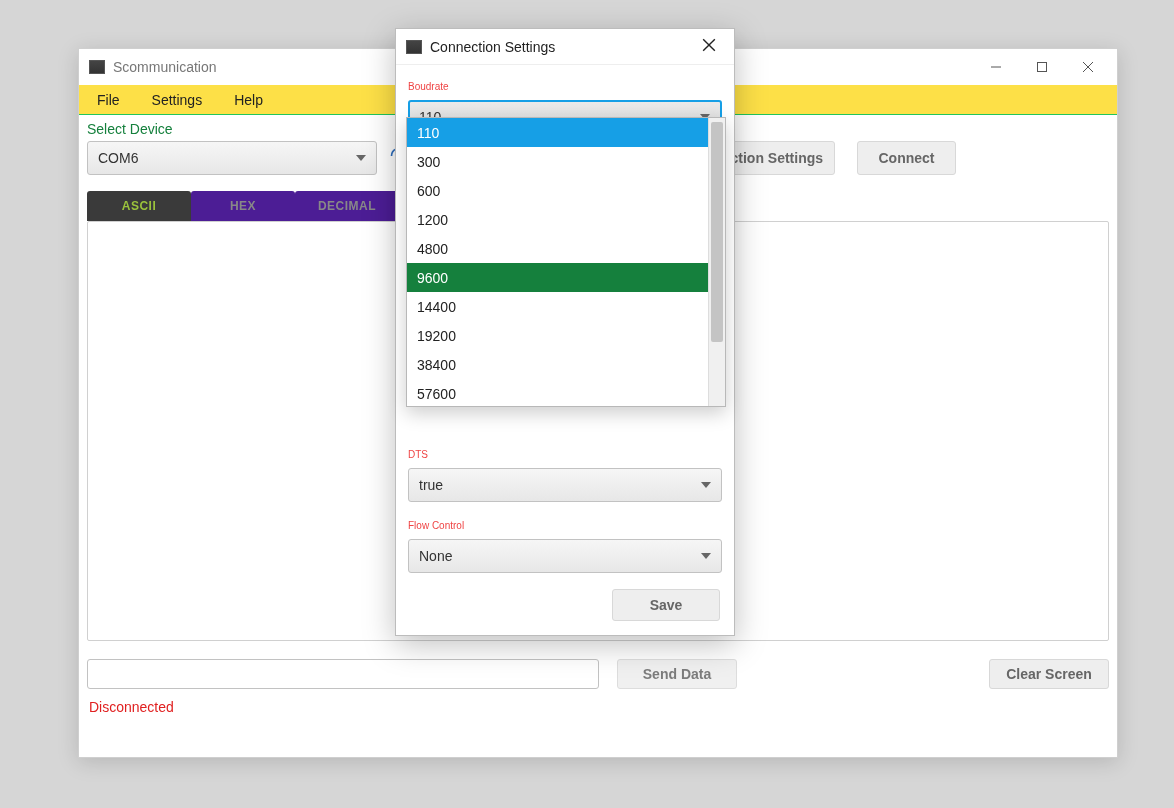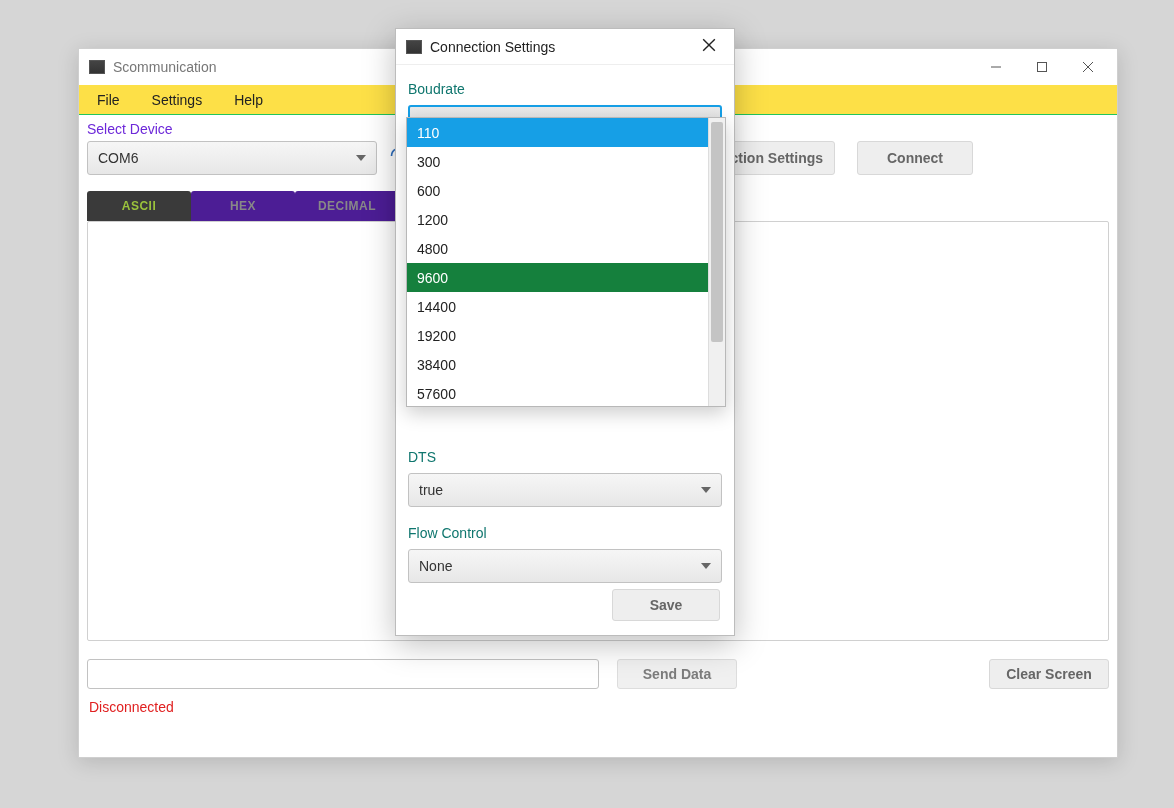--- a/index.html
+++ b/index.html
@@ -12,21 +12,21 @@
 .title-bar { height: 36px; display: flex; align-items: center; padding: 0 6px 0 10px; background:#fff; }
 .title-icon { width: 16px; height: 14px; background: linear-gradient(#444,#333); margin-right: 8px; border:1px solid #555;}
 .title-text { color: #777; font-size: 14px; flex: 1; }
 .win-controls { display: flex; }
 .win-btn { width: 46px; height: 32px; display:flex; align-items:center; justify-content:center; color:#555; font-size:14px;}
 
 .menu-bar { height: 30px; display:flex; align-items:center; padding: 0 12px; gap: 20px; background:#fde047; border-bottom:1px solid #22c55e;}
 .menu-bar span { font-size:14px; color:#222; padding:4px 6px;}
 
 .device-row { padding: 4px 8px 0 8px; }
-.device-label { font-size:14px; color:#6d28d9; padding:2px 0 4px 0;}
+.device-label { font-size:14px; color:#15803d; padding:2px 0 4px 0;}
 .device-controls { display:flex; gap:8px; align-items:center; }
 
 .combo { position:relative; height:34px; border:1px solid #c2c2c2; background: linear-gradient(#f6f6f6,#e7e7e7); border-radius:3px; display:flex; align-items:center; padding:0 30px 0 10px; font-size:14px; color:#333; flex:0 0 auto; }
 .combo .caret { position:absolute; right:10px; top:50%; transform:translateY(-50%); width:0;height:0;border-left:5px solid transparent;border-right:5px solid transparent;border-top:6px solid #666;}
 .combo-active { border:2px solid #169fe6; background:linear-gradient(#eaeaea,#dcdcdc); padding:0 29px 0 9px; }
 
 .refresh-icon { width:20px;height:20px; color:#2f6fbf; }
 
 .btn { height:34px; border:1px solid #d8d8d8; background:#eee; border-radius:3px; font-size:14px; color:#666; font-weight:600; display:flex; align-items:center; justify-content:center; }
 
@@ -45,21 +45,21 @@
 
 
 .dialog {
   position:absolute; left:395px; top:28px; width:340px; height:608px;
   background:#fff; border:1px solid #bcbcbc; box-shadow:0 8px 30px rgba(0,0,0,.25);
 }
 .dlg-title { height:36px; display:flex; align-items:center; padding:0 8px 0 10px; border-bottom:1px solid #eee;}
 .dlg-title .title-text { color:#222; flex:1; font-size:14px;}
 .dlg-close { width:34px; text-align:center; font-size:16px; color:#222;}
 .dlg-body { padding:12px 12px 0 12px; position:relative;}
-.field-label { font-size:14px; color:#0f766e; margin:4px 0 8px 0; }
+.field-label { font-size:10px; color:#ef4444; margin:4px 0 8px 0; }
 .dlg-combo { width:100%; }
 
 .dropdown-list {
   position:absolute; left:10px; top:88px; width:320px; height:290px;
   background:#fff; border:1px solid #b8b8b8; box-shadow:0 6px 18px rgba(0,0,0,.2);
   display:flex;
 }
 .dd-items { flex:1; overflow:hidden;}
 .dd-item { height:29px; display:flex; align-items:center; padding:0 10px; font-size:14px; color:#222;}
 .dd-item.selected { background:#169fe6; color:#fff;}
@@ -116,21 +116,21 @@
         <svg class="refresh-icon" viewBox="0 0 24 24" fill="none" stroke="#2f6fbf" stroke-width="2">
             <path d="M3 12a9 9 0 0 1 15.5-6.3L21 8"></path>
             <path d="M21 3v5h-5"></path>
           </svg>
       </div>
       <div style="width:250px"></div>
       <div class="btn" style="width:160px">
         <span>Connection Settings</span>
       </div>
       <div style="width:6px"></div>
-      <div class="btn" style="width:116px">
+      <div class="btn" style="width:99px">
         <span>Connect</span>
       </div>
     </div>
   </div>
 
   <div class="tabs">
     <div class="tab active">ASCII</div>
     <div class="tab">HEX</div>
     <div class="tab">DECIMAL</div>
   </div>

